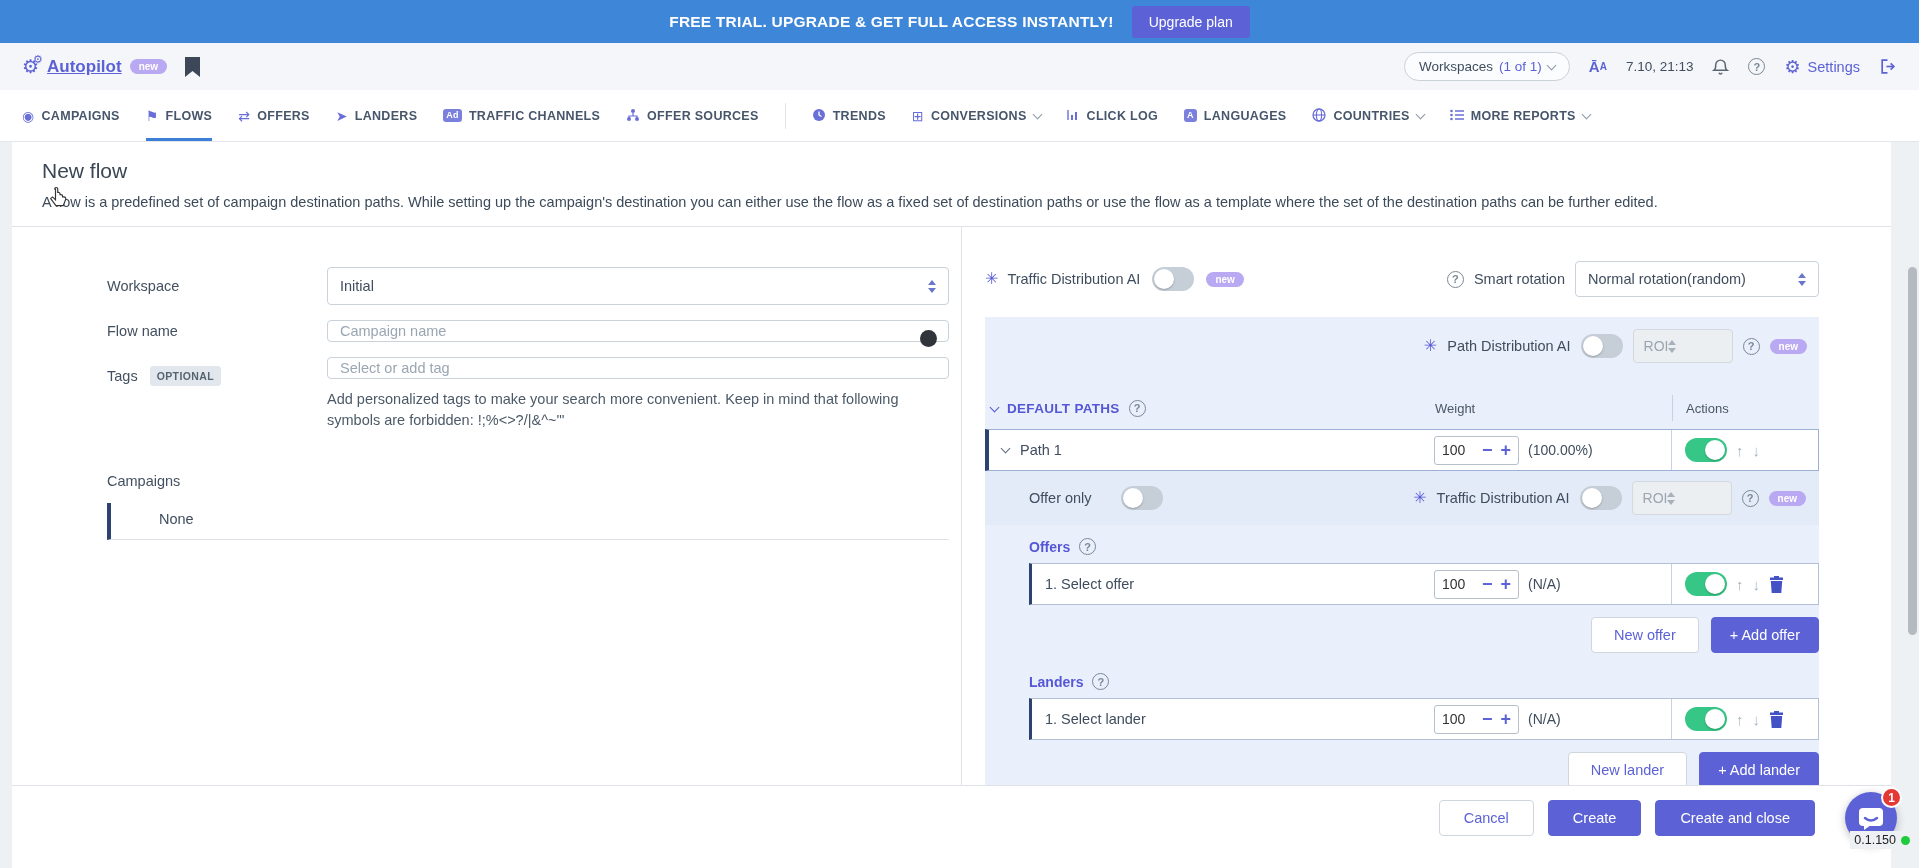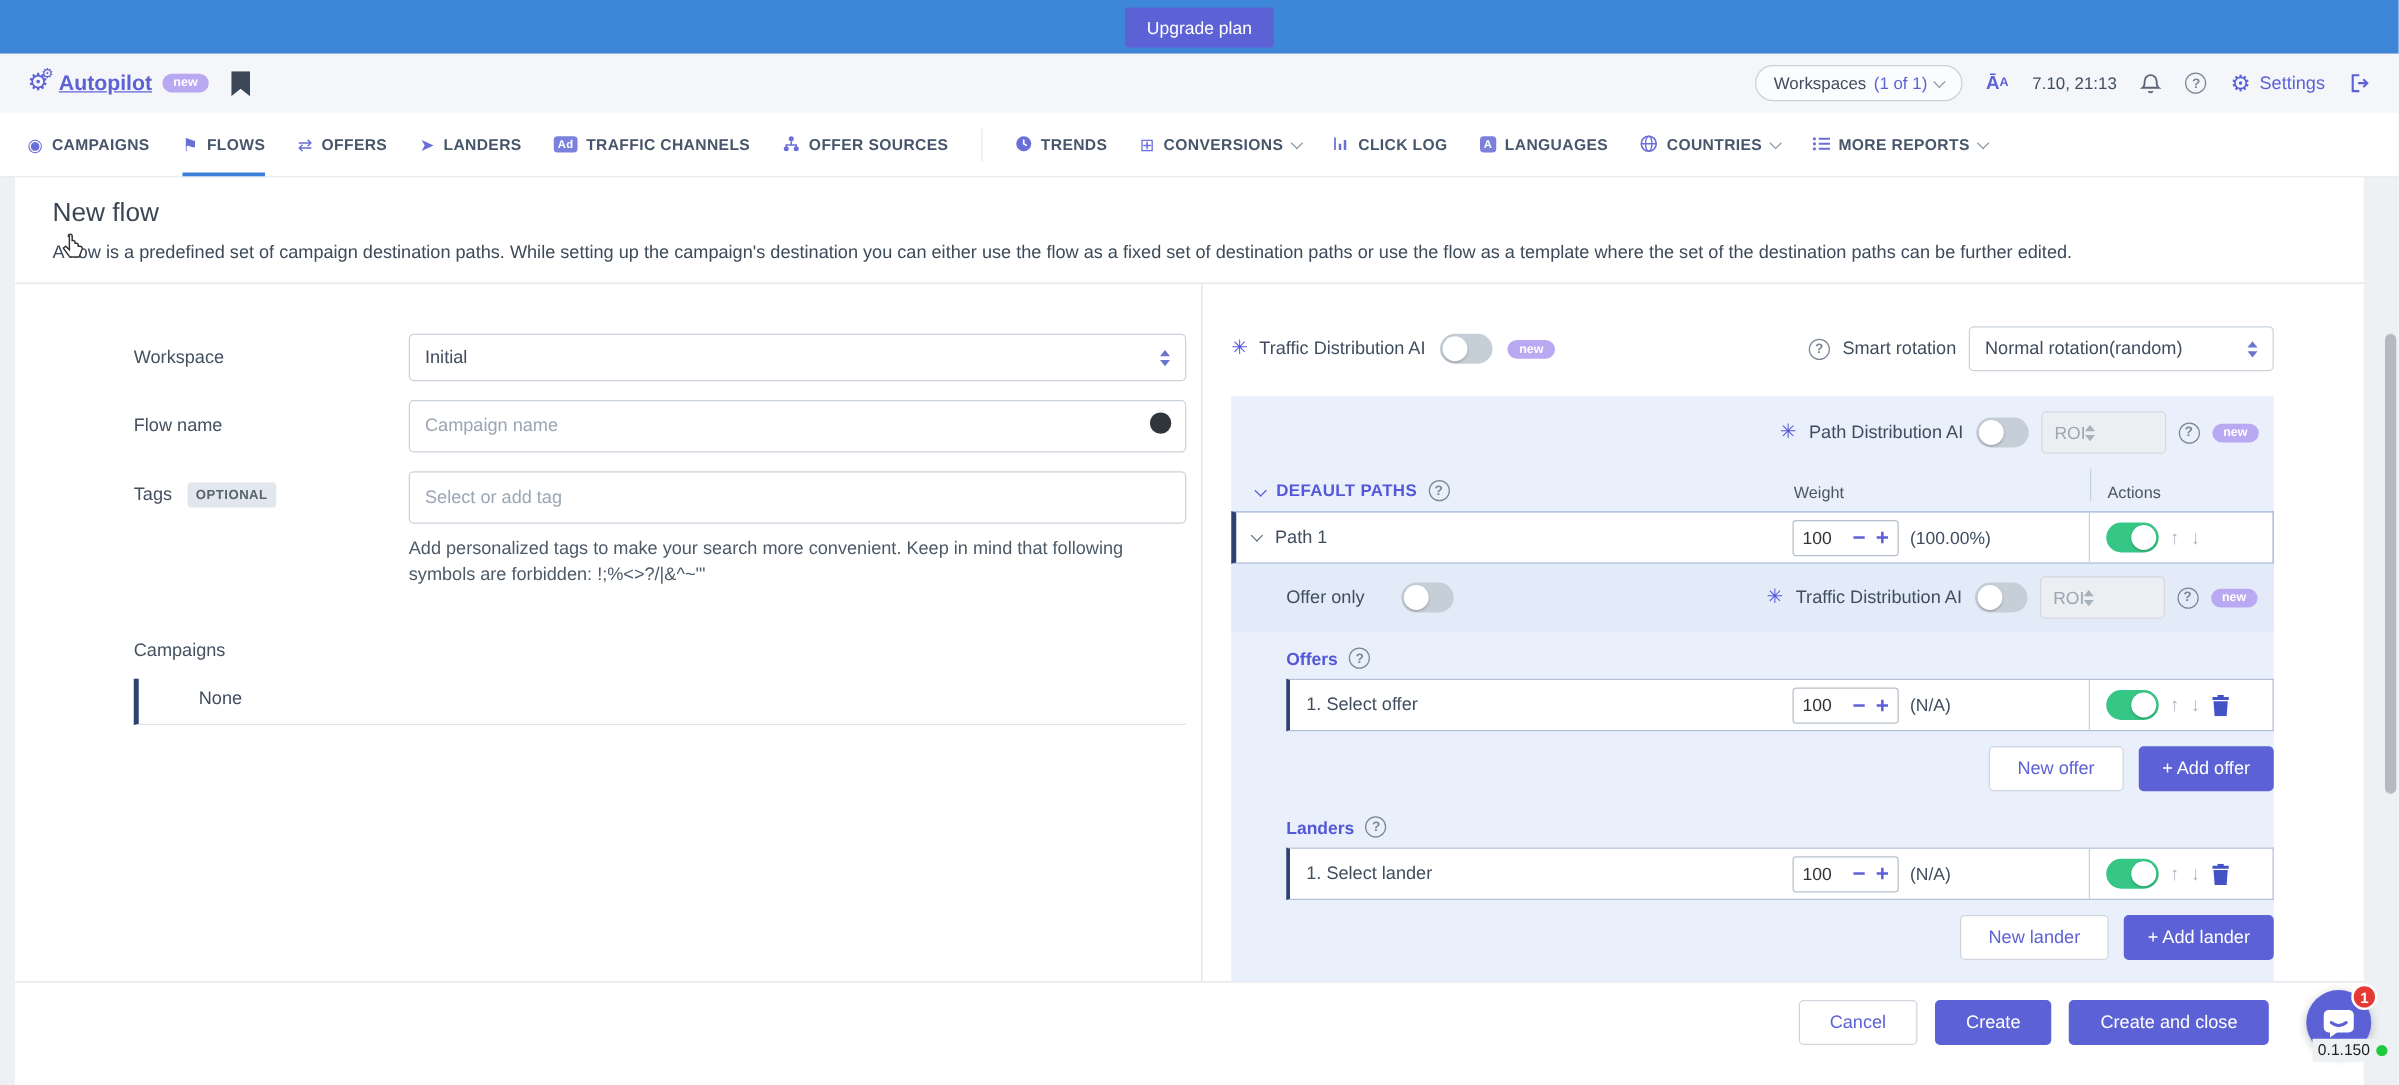--- a/index.html
+++ b/index.html
@@ -52,21 +52,21 @@
   .form-row.top { align-items:flex-start; }
   .form-label { width:220px; font-size:14.5px; color:#43505f; display:flex; align-items:center; gap:12px; padding-top:0; }
   .form-row.top .form-label { padding-top:9px; }
   .control { flex:1; position:relative; }
   .select-box { border:1px solid #c9d2da; border-radius:4px; height:38px; display:flex; align-items:center; justify-content:space-between; padding:0 12px; font-size:14.5px; color:#3f4d5e; background:#fff; cursor:pointer; }
   .stepper { display:flex; flex-direction:column; gap:3px; align-items:center; }
   .tri-up { width:0; height:0; border-left:4px solid transparent; border-right:4px solid transparent; border-bottom:5px solid #6a76c9; }
   .tri-dn { width:0; height:0; border-left:4px solid transparent; border-right:4px solid transparent; border-top:5px solid #6a76c9; }
   .stepper.gray .tri-up { border-bottom-color:#a7b1bb; }
   .stepper.gray .tri-dn { border-top-color:#a7b1bb; }
-  .text-input { width:100%; height:42px; border:1px solid #c9d2da; border-radius:4px; padding:0 34px 0 12px; font-size:14.5px; color:#3f4d5e; font-family:inherit; outline:none; }
+  .text-input { width:100%; height:22px; border:1px solid #c9d2da; border-radius:4px; padding:0 34px 0 12px; font-size:14.5px; color:#3f4d5e; font-family:inherit; outline:none; }
   .text-input::placeholder { color:#9aa6b2; }
   .color-dot { position:absolute; right:12px; top:10px; width:17px; height:17px; border-radius:50%; background:#2f353b; cursor:pointer; }
   .optional-badge { background:#e2e7ed; color:#55636f; font-size:10.5px; font-weight:bold; letter-spacing:.4px; padding:4px 7px; border-radius:3px; }
   .tags-help { margin-top:10px; font-size:14.5px; color:#4c5a68; line-height:1.45; max-width:608px; }
   .campaigns { margin-top:42px; }
   .campaigns-label { font-size:14.5px; color:#43505f; }
   .campaigns-row { margin-top:14px; border-left:4px solid #2e4272; border-bottom:1px solid #dfe3e8; padding:8px 0 12px 48px; font-size:14.5px; color:#3f4d5e; }
   
   .right-col { flex:1; padding:34px 72px 0 23px; position:relative; }
   .tdai-row { display:flex; align-items:center; margin-bottom:20px; }
@@ -75,21 +75,21 @@
   .toggle { width:42px; height:24px; border-radius:12px; position:relative; cursor:pointer; flex:none; }
   .toggle.on { background:#36c786; } .toggle.off { background:#c6cfd8; }
   .toggle .knob { width:20px; height:20px; border-radius:50%; background:#fff; position:absolute; top:2px; box-shadow:0 1px 2px rgba(0,0,0,.25); }
   .toggle.on .knob { right:2px; } .toggle.off .knob { left:2px; }
   .tdai-right { margin-left:auto; display:flex; align-items:center; gap:10px; }
   .sr-label { font-size:14.5px; color:#3f4d5e; }
   .sr-select { width:244px; height:36px; }
   .paths-box { background:#e9effb; padding:6px 0 16px; }
   .pdai-row { display:flex; justify-content:flex-end; align-items:center; gap:10px; padding:6px 12px 10px 0; }
   .roi-select { width:100px; height:34px; background:#eceff2; border:1px solid #d3d9df; border-radius:4px; color:#9aa5b0; display:flex; align-items:center; padding:0 10px; font-size:14px; cursor:default; }
-  .paths-header { display:flex; align-items:flex-end; padding:2px 0 8px 20px; }
+  .paths-header { display:flex; align-items:center; padding:2px 0 8px 6px;margin-top:20px; }
   .ph-title { display:flex; align-items:center; gap:9px; margin-right:auto; color:#5558d6; font-weight:bold; font-size:13.5px; letter-spacing:.3px; }
   .ph-title .chev { color:#5558d6; margin-top:-1px; }
   .col-weight { width:245px; display:flex; align-items:center; gap:9px; padding-left:8px; flex:none; }
   .col-div { width:1px; background:#c6d1e2; align-self:stretch; flex:none; }
   .col-actions { width:146px; display:flex; align-items:center; gap:9px; padding-left:13px; flex:none; }
   .col-head { font-size:13px; color:#4a5764; }
   .paths-header .col-div { height:26px; align-self:center; }
   .path-row { height:42px; background:#fff; border:1px solid #9db1d6; border-left:4px solid #2e4272; display:flex; align-items:center; }
   .row-name { flex:1; display:flex; align-items:center; gap:11px; padding-left:13px; font-size:14.5px; color:#3f4d5e; min-width:0; }
   .row-name .chev { color:#5f6d7b; }
@@ -114,20 +114,21 @@
   .chat-bubble { position:fixed; right:22px; bottom:24px; width:52px; height:52px; border-radius:50%; background:#5c62d6; display:flex; align-items:center; justify-content:center; cursor:pointer; box-shadow:0 2px 8px rgba(0,0,0,.25); z-index:20; }
   .chat-badge { position:absolute; top:-5px; right:-5px; background:#e53935; color:#fff; width:21px; height:21px; border-radius:50%; font-size:12px; font-weight:bold; display:flex; align-items:center; justify-content:center; border:2px solid #fff; }
   .version { position:fixed; right:5px; bottom:19px; display:flex; align-items:center; gap:5px; font-size:12.5px; color:#222; background:#eef1f4; padding:2px 4px; z-index:21; }
   .green-dot { width:9px; height:9px; border-radius:50%; background:#1ecb3c; }
   .page-scrollbar { position:fixed; right:2px; top:267px; width:9px; height:368px; background:#b4babf; border-radius:5px; z-index:22; cursor:pointer; }
 </style>
 </head>
 <body>
 
 <div class="banner">
+  <span class="banner-msg">FREE TRIAL. UPGRADE &amp; GET FULL ACCESS INSTANTLY!</span>
   <button class="upgrade-btn">Upgrade plan</button>
 </div>
 
 <div class="header">
   <div class="brand">
     <span class="gears-icon">⚙<span class="g2">⚙</span></span>
     <span class="brand-name">Autopilot</span>
     <span class="badge-new">new</span>
   </div>
   <span class="bookmark">

